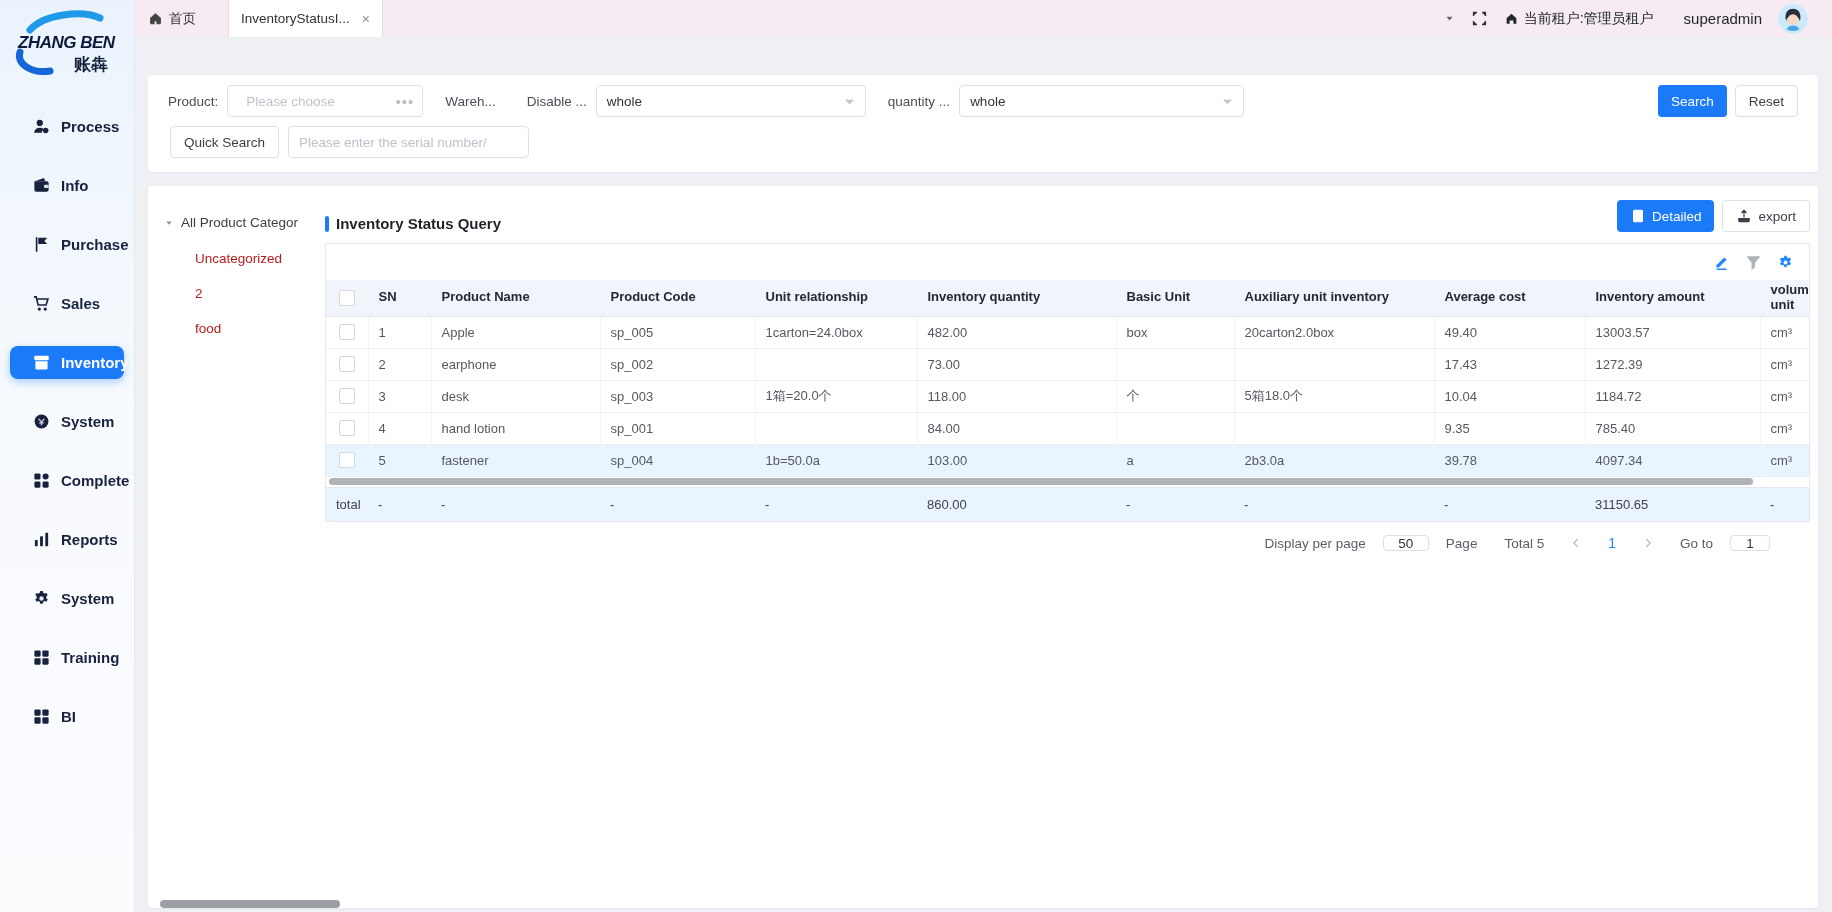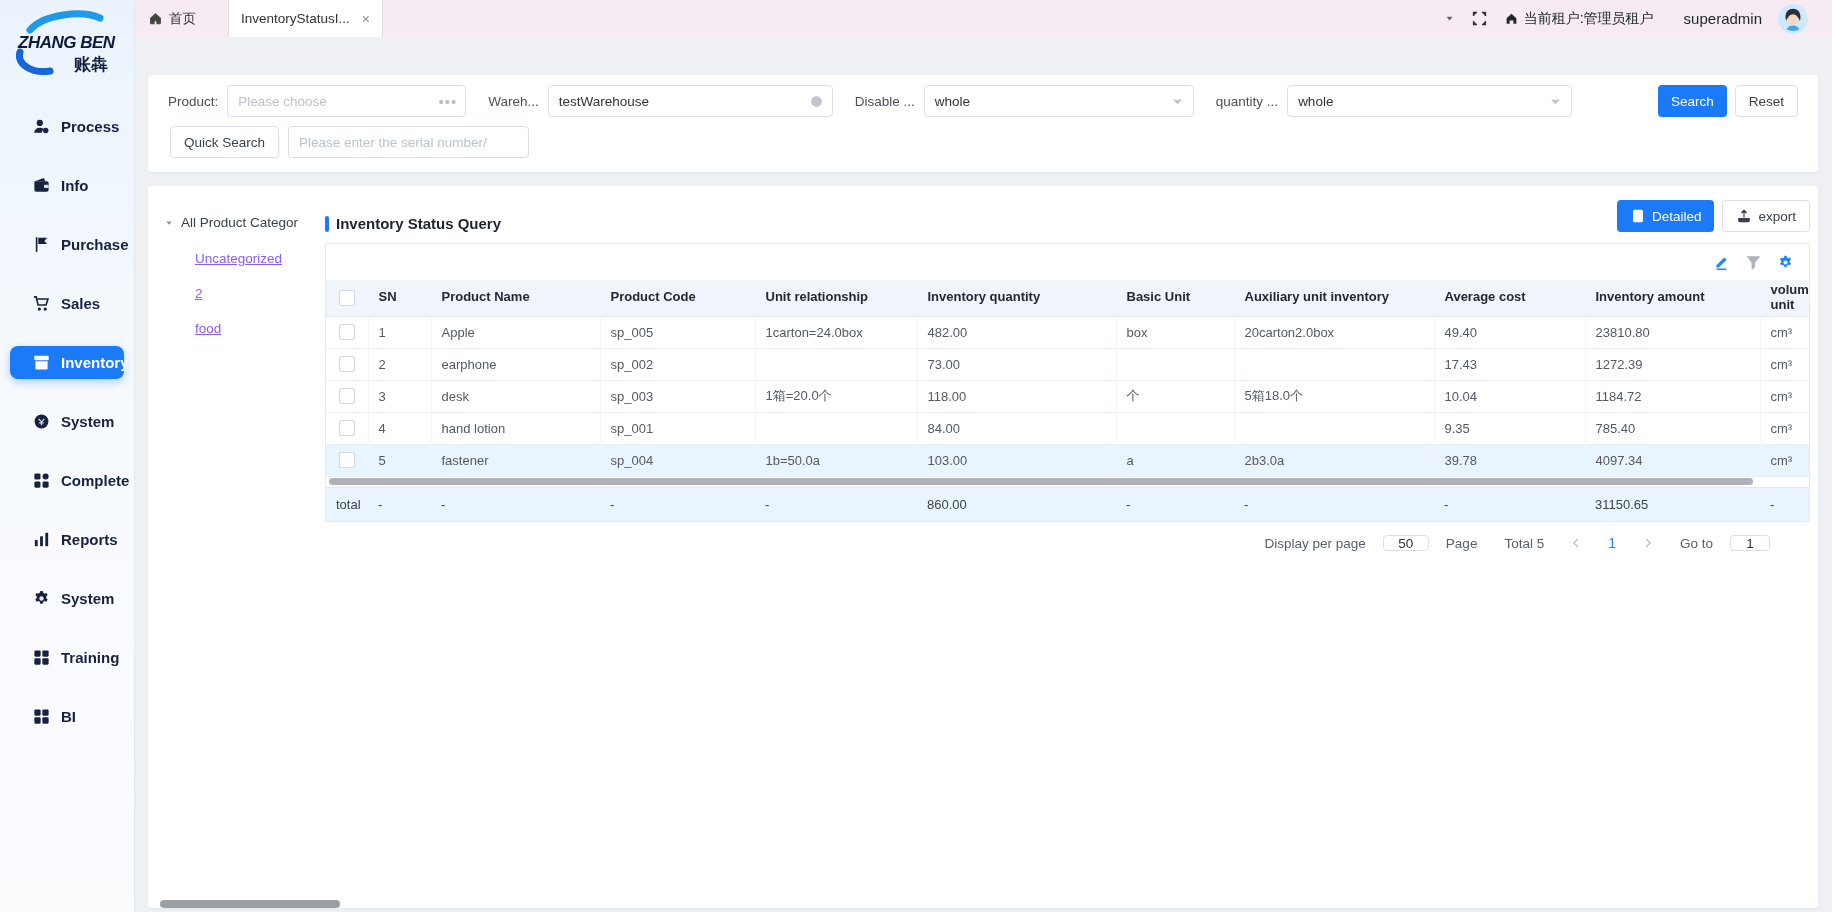--- a/index.html
+++ b/index.html
@@ -47,42 +47,42 @@
   .f-label{font-size:13.5px;color:#4a4f57;margin-right:9px;white-space:nowrap;}
   .f-label.pl{margin-left:22px;}
   .inp{position:relative;display:flex;align-items:center;height:32px;border:1px solid #dcdfe6;border-radius:4px;
        background:#fff;box-sizing:border-box;}
   .inp input{border:none;outline:none;background:transparent;font-size:13.5px;color:#333;padding:0 10px;width:100%;
              font-family:"Liberation Sans",sans-serif;}
   .inp input::placeholder{color:#bdc2cb;}
   .suffix{color:#c0c4cc;margin-right:8px;flex:0 0 auto;display:inline-flex;cursor:pointer;}
   .suffix svg{width:15px;height:15px;}
   .dots{font-size:15px;letter-spacing:1px;color:#b9bec7;line-height:1;}
-  .w-product{width:239px;}
+  .w-product{width:196px;padding-left:8px;}
   .w-wareh{width:285px;}
   .w-sel1{width:270px;}
   .w-sel2{width:285px;}
   .w-quick{width:241px;}
   .sel-value{font-size:13.5px;color:#333;padding:0 10px;flex:1;}
   .btn{display:inline-flex;align-items:center;justify-content:center;gap:6px;height:32px;padding:0 13px;border-radius:4px;
        font-size:13.5px;cursor:pointer;box-sizing:border-box;white-space:nowrap;}
   .btn-primary{background:#1a7af8;color:#fff;}
   .btn-plain{background:#fff;border:1px solid #dcdfe6;color:#3a3f47;}
   .spacer{flex:1;}
   .btn + .btn{margin-left:8px;}
 
   
   .main-card{background:#fff;border-radius:4px;margin:14px 14px 4px 14px;flex:1;display:flex;min-height:0;
              box-shadow:0 1px 2px rgba(40,60,90,.05);}
   .tree{width:177px;flex:0 0 177px;box-sizing:border-box;padding:29px 0 16px 16px;font-size:13.5px;color:#3a3f47;}
   .tree-root{display:flex;align-items:center;gap:7px;cursor:pointer;white-space:nowrap;}
   .tree-caret{color:#8f949c;}
   .tree-caret svg{width:10px;height:10px;fill:currentColor;}
   .tree-children{margin-top:21px;display:flex;flex-direction:column;gap:20px;}
-  .tree-child{padding-left:31px;cursor:pointer;color:#8b5cf6;text-decoration:underline;}
+  .tree-child{padding-left:31px;cursor:pointer;color:#b91c1c;}
 
   .panel{flex:1;min-width:0;display:flex;flex-direction:column;padding:12px 8px 0 0;box-sizing:border-box;}
   .panel-head{display:flex;align-items:flex-end;height:34px;margin-bottom:11px;}
   .panel-title{display:flex;align-items:center;gap:7px;font-size:15px;font-weight:bold;color:#1f2329;}
   .accent-bar{width:4px;height:16px;background:#1a7af8;border-radius:2px;display:inline-block;}
   .panel-actions{margin-left:auto;display:flex;align-items:center;margin-top:32px;}
   .btn .icon svg{width:16px;height:16px;}
 
   .tbl-wrap{border:1px solid #e6eaf0;background:#fff;overflow:hidden;display:flex;flex-direction:column;}
   .toolbar{height:36px;flex:0 0 36px;display:flex;align-items:center;justify-content:flex-end;gap:15px;padding-right:15px;}
@@ -293,29 +293,20 @@
     <main class="content">
 
       <section class="filter-card">
         <div class="f-row">
           <span class="f-label">Product:</span>
           <span class="inp w-product">
             <input placeholder="Please choose" style="">
             <span class="suffix dots">•••</span>
           </span>
           <span class="f-label pl">Wareh...</span>
-          <span class="inp w-wareh">
-            <input value="testWarehouse" style="">
-            <span class="suffix icon">
-                <svg viewBox="0 0 20 20" fill="none" stroke="currentColor" stroke-width="1.3">
-                  <circle cx="10" cy="10" r="6.5"></circle>
-                  <path d="M7.9 7.9l4.2 4.2M12.1 7.9l-4.2 4.2"></path>
-                </svg>
-              </span>
-          </span>
           <span class="f-label pl">Disable ...</span>
           <span class="inp w-sel1">
             <span class="sel-value">whole</span>
             <span class="suffix icon">
                 <svg viewBox="0 0 20 20" fill="none" stroke="currentColor" stroke-width="1.6">
                   <path d="M5 7.5l5 5 5-5"></path>
                 </svg>
               </span>
           </span>
           <span class="f-label pl">quantity ...</span>
@@ -443,21 +434,21 @@
                   <tr>
                     <td style="text-align:center;padding:0;"><span class="cb"></span></td>
                     <td>1</td>
                     <td>Apple</td>
                     <td>sp_005</td>
                     <td>1carton=24.0box</td>
                     <td>482.00</td>
                     <td>box</td>
                     <td>20carton2.0box</td>
                     <td>49.40</td>
-                    <td>23810.80</td>
+                    <td>13003.57</td>
                     <td>cm³</td>
                   </tr>
                   <tr>
                     <td style="text-align:center;padding:0;"><span class="cb"></span></td>
                     <td>2</td>
                     <td>earphone</td>
                     <td>sp_002</td>
                     <td></td>
                     <td>73.00</td>
                     <td></td>

